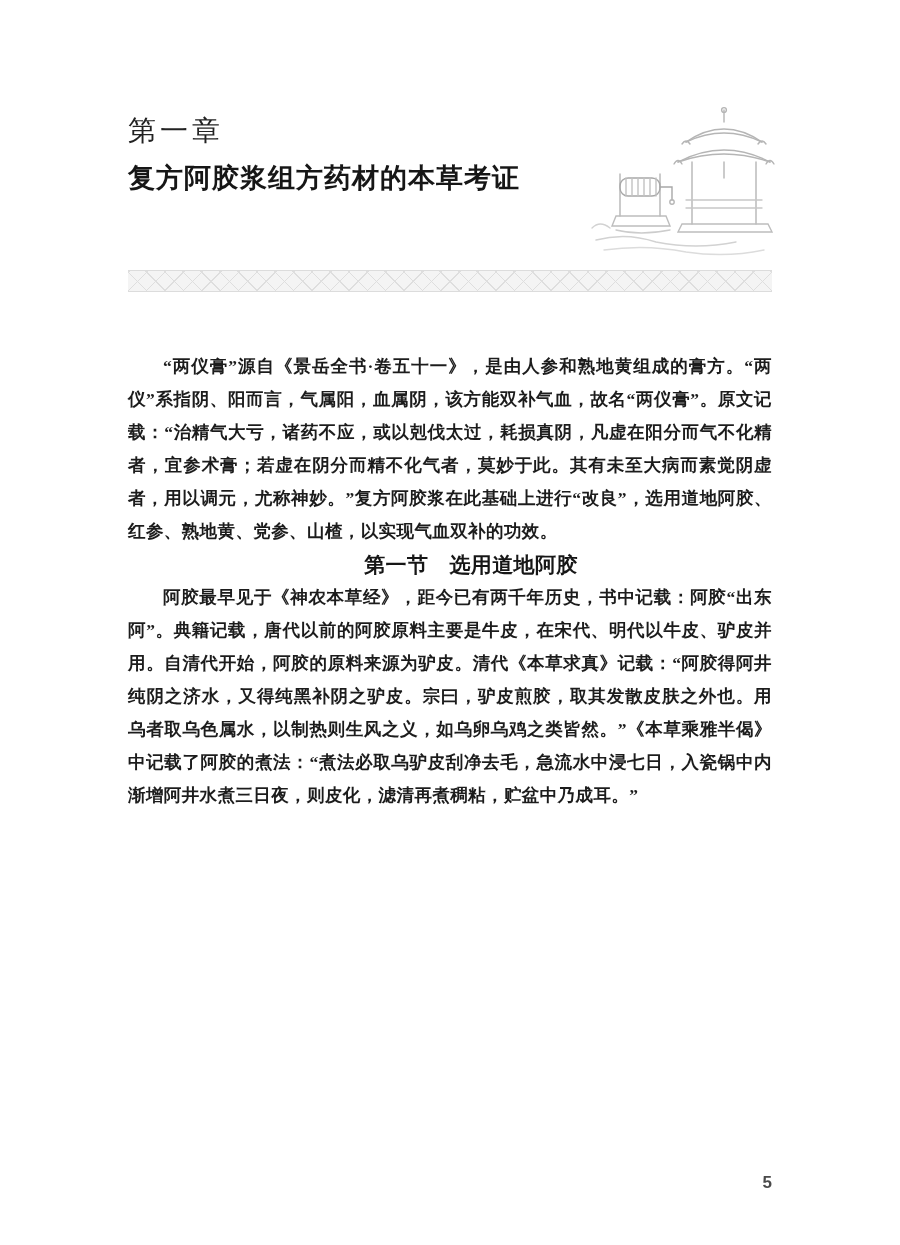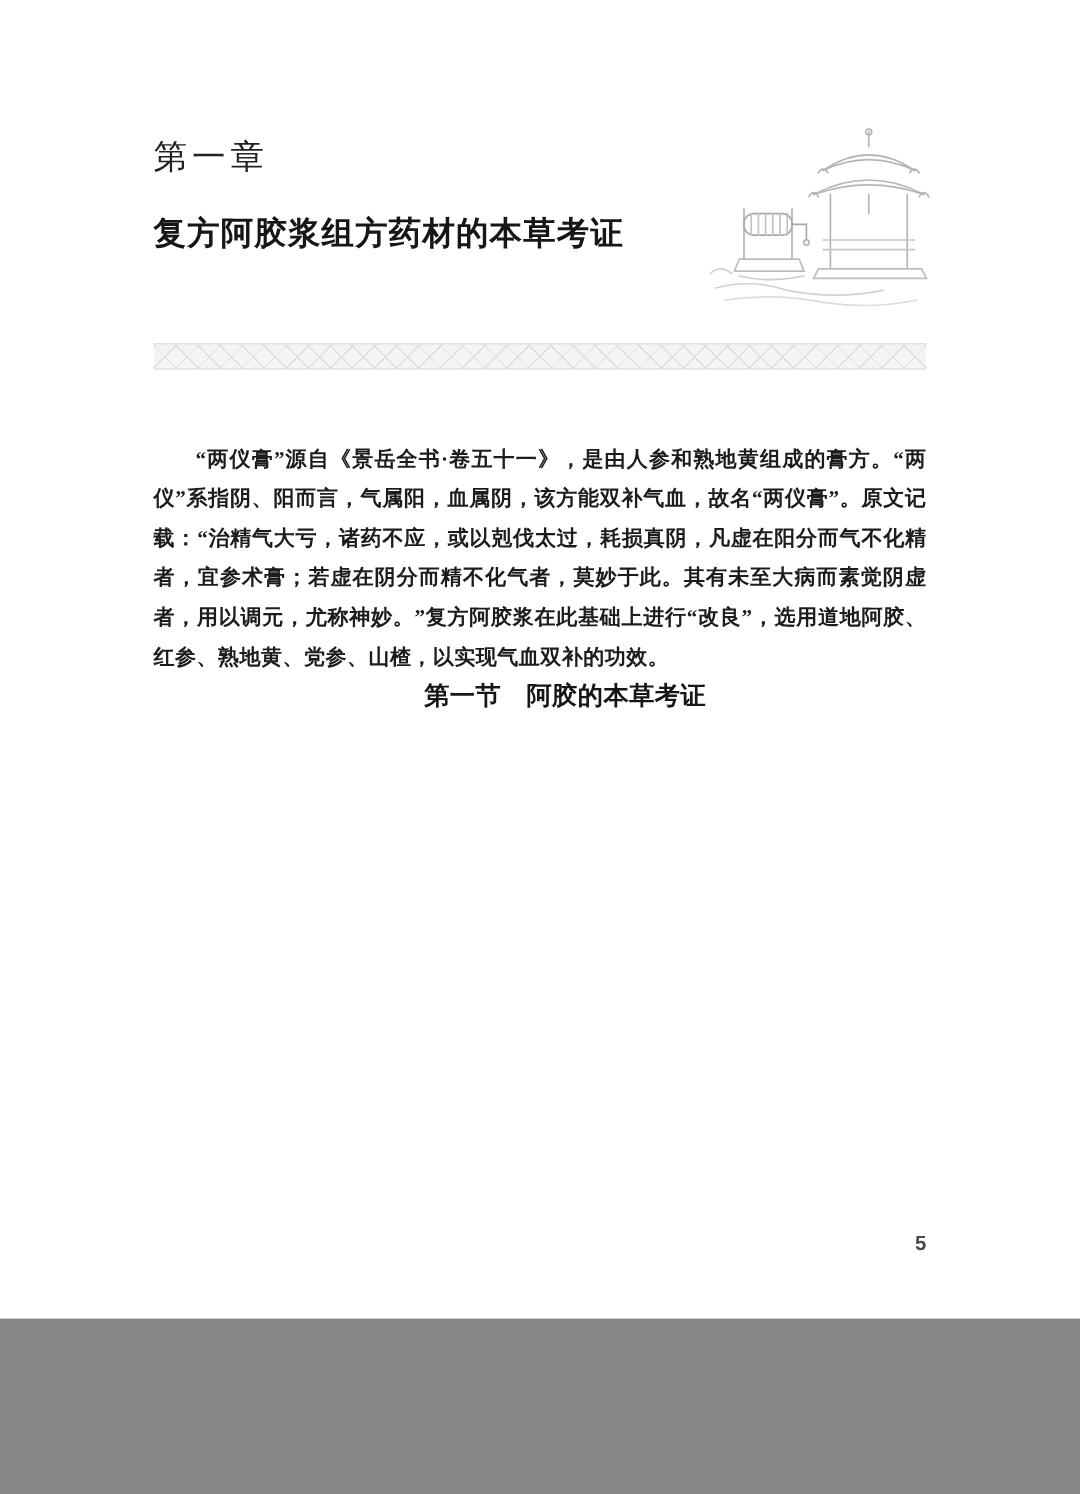--- a/index.html
+++ b/index.html
@@ -1,38 +1,38 @@
 <!DOCTYPE html>
 <html lang="zh"><head>
 <meta charset="utf-8">
 <style>
   html,body{margin:0;padding:0;background:#888;}
   .page{
     position:relative;
-    width:900px;height:1099px;
+    width:900px;height:1245px;
     margin:0 auto;
     background:#ffffff;
     overflow:hidden;
     box-sizing:border-box;
     font-family:"Liberation Serif","DejaVu Serif",serif;
     color:#1d1d1d;
   }
   .content{
     position:absolute;
     left:128px;right:128px;top:112px;
   }
   
   .chapter-label{
     font-family:"Liberation Serif","DejaVu Serif",serif;
     font-size:28px;
     letter-spacing:4px;
     color:#222;
   }
   .chapter-title{
-    margin-top:26px;
+    margin-top:10px;
     font-family:"Liberation Sans","DejaVu Sans",sans-serif;
     font-weight:700;
     font-size:27px;
     letter-spacing:1px;
     color:#161616;
   }
   .illustration{
     position:absolute;
     top:-8px;right:-14px;
     width:200px;height:158px;
@@ -135,24 +135,25 @@
       </svg>
     </div>
 
     <div class="band"></div>
 
     <div class="bodytext">
 
       <p>“两仪膏”源自《景岳全书·卷五十一》，是由人参和熟地黄组成的膏方。“两仪”系指阴、阳而言，气属阳，血属阴，该方能双补气血，故名“两仪膏”。原文记载：“治精气大亏，诸药不应，或以剋伐太过，耗损真阴，凡虚在阳分而气不化精者，宜参术膏；若虚在阴分而精不化气者，莫妙于此。其有未至大病而素觉阴虚者，用以调元，尤称神妙。”复方阿胶浆在此基础上进行“改良”，选用道地阿胶、红参、熟地黄、党参、山楂，以实现气血双补的功效。</p>
 
       <p class="section-heading">
-        <span class="sec-num">第一节</span><span>阿胶的本草考证</span>
+        <span class="sec-num">第一节</span><span>选用道地阿胶</span>
       </p>
 
 
+      <p>阿胶最早见于《神农本草经》，距今已有两千年历史，书中记载：阿胶“出东阿”。典籍记载，唐代以前的阿胶原料主要是牛皮，在宋代、明代以牛皮、驴皮并用。自清代开始，阿胶的原料来源为驴皮。清代《本草求真》记载：“阿胶得阿井纯阴之济水，又得纯黑补阴之驴皮。宗曰，驴皮煎胶，取其发散皮肤之外也。用乌者取乌色属水，以制热则生风之义，如乌卵乌鸡之类皆然。”《本草乘雅半偈》中记载了阿胶的煮法：“煮法必取乌驴皮刮净去毛，急流水中浸七日，入瓷锅中内渐增阿井水煮三日夜，则皮化，滤清再煮稠粘，贮盆中乃成耳。”</p>
 
 
     </div>
   </div>
 
   <div class="page-number">5</div>
 
 </div>
 
 </body></html>

